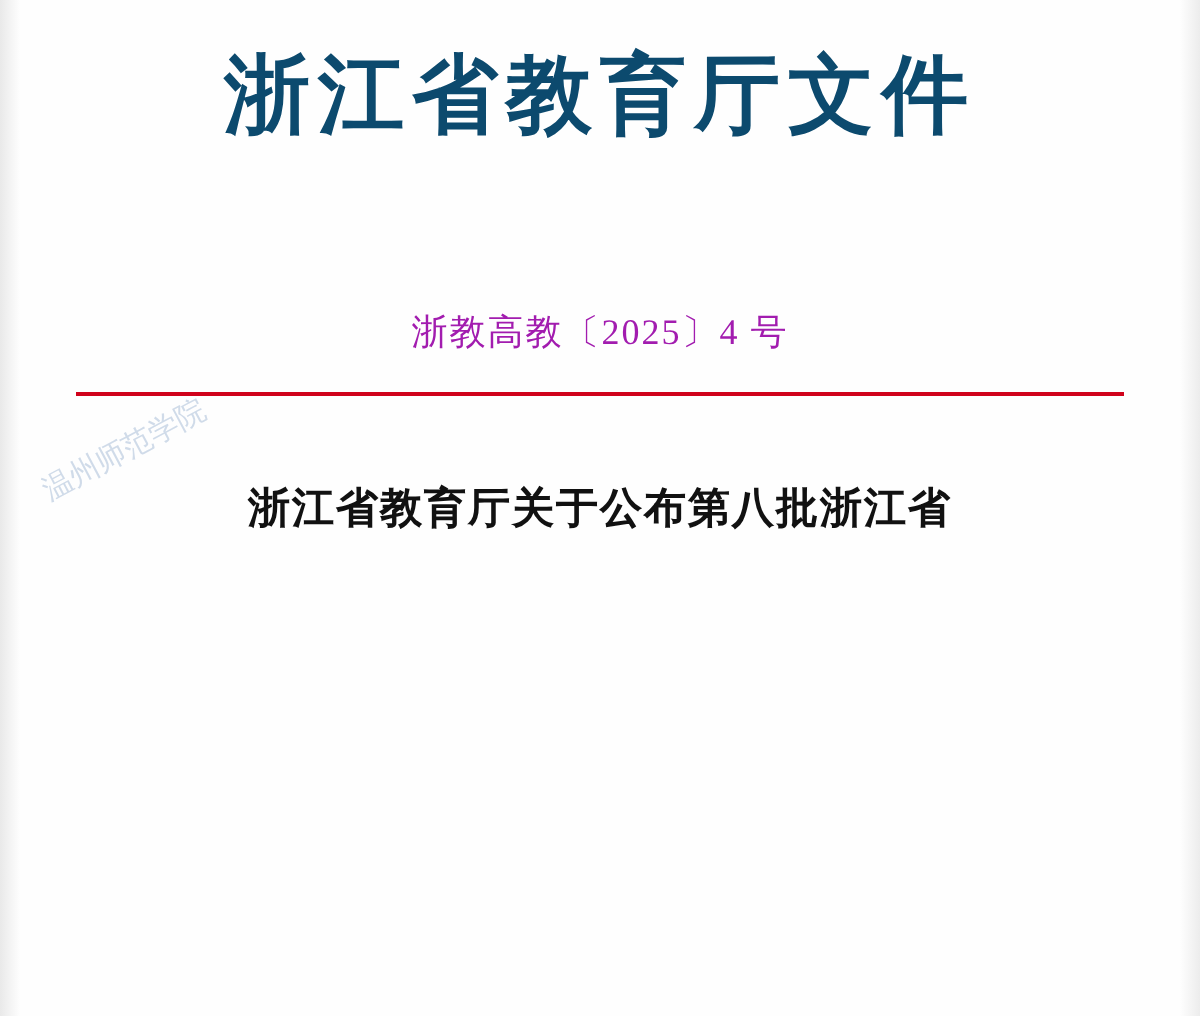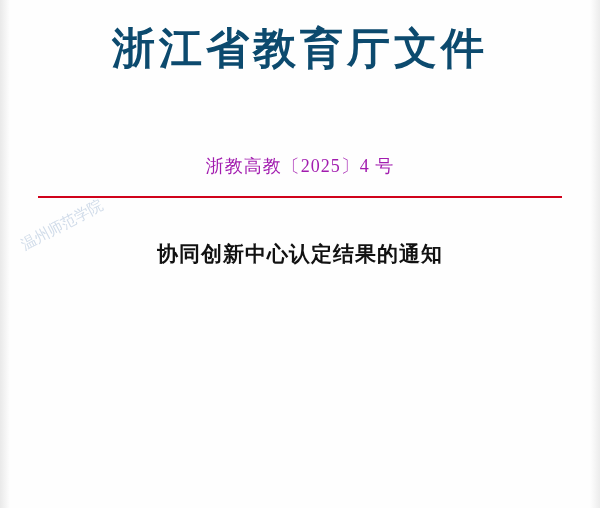--- a/index.html
+++ b/index.html
@@ -127,18 +127,18 @@
 
   <div class="doc-header">
     <div class="doc-header-title">浙江省教育厅文件</div>
   </div>
 
   <div class="doc-number">浙教高教〔2025〕4 号</div>
 
   <div class="red-rule"></div>
 
   <div class="doc-title">
-    <span class="line">协同创新中心认定结果的通知</span>
+    <span class="line">浙江省教育厅关于公布第八批浙江省</span>
   </div>
 
 
 
 </div>
 
 </body></html>

